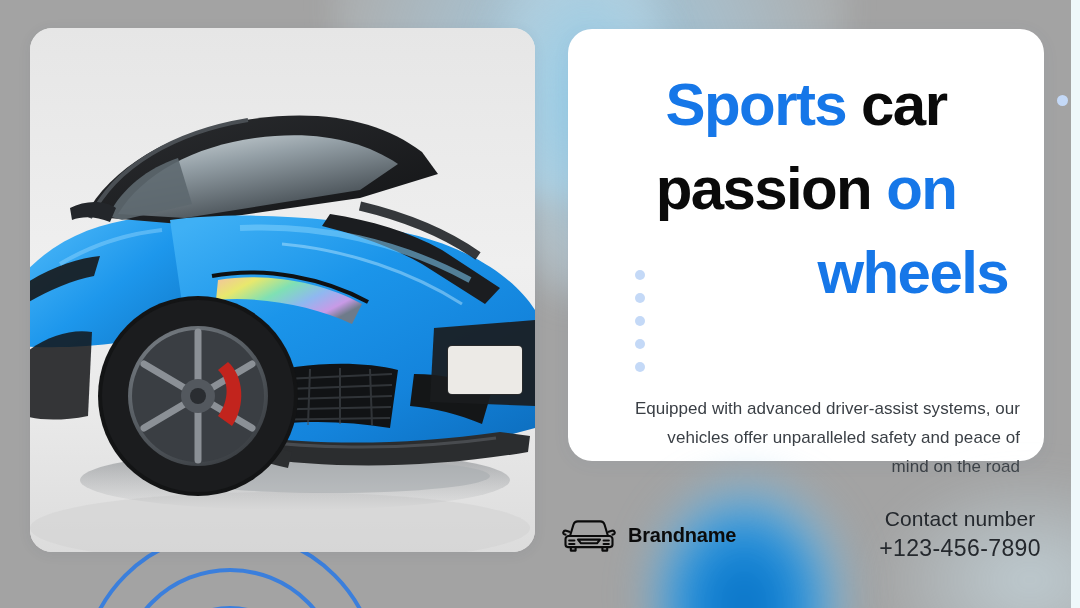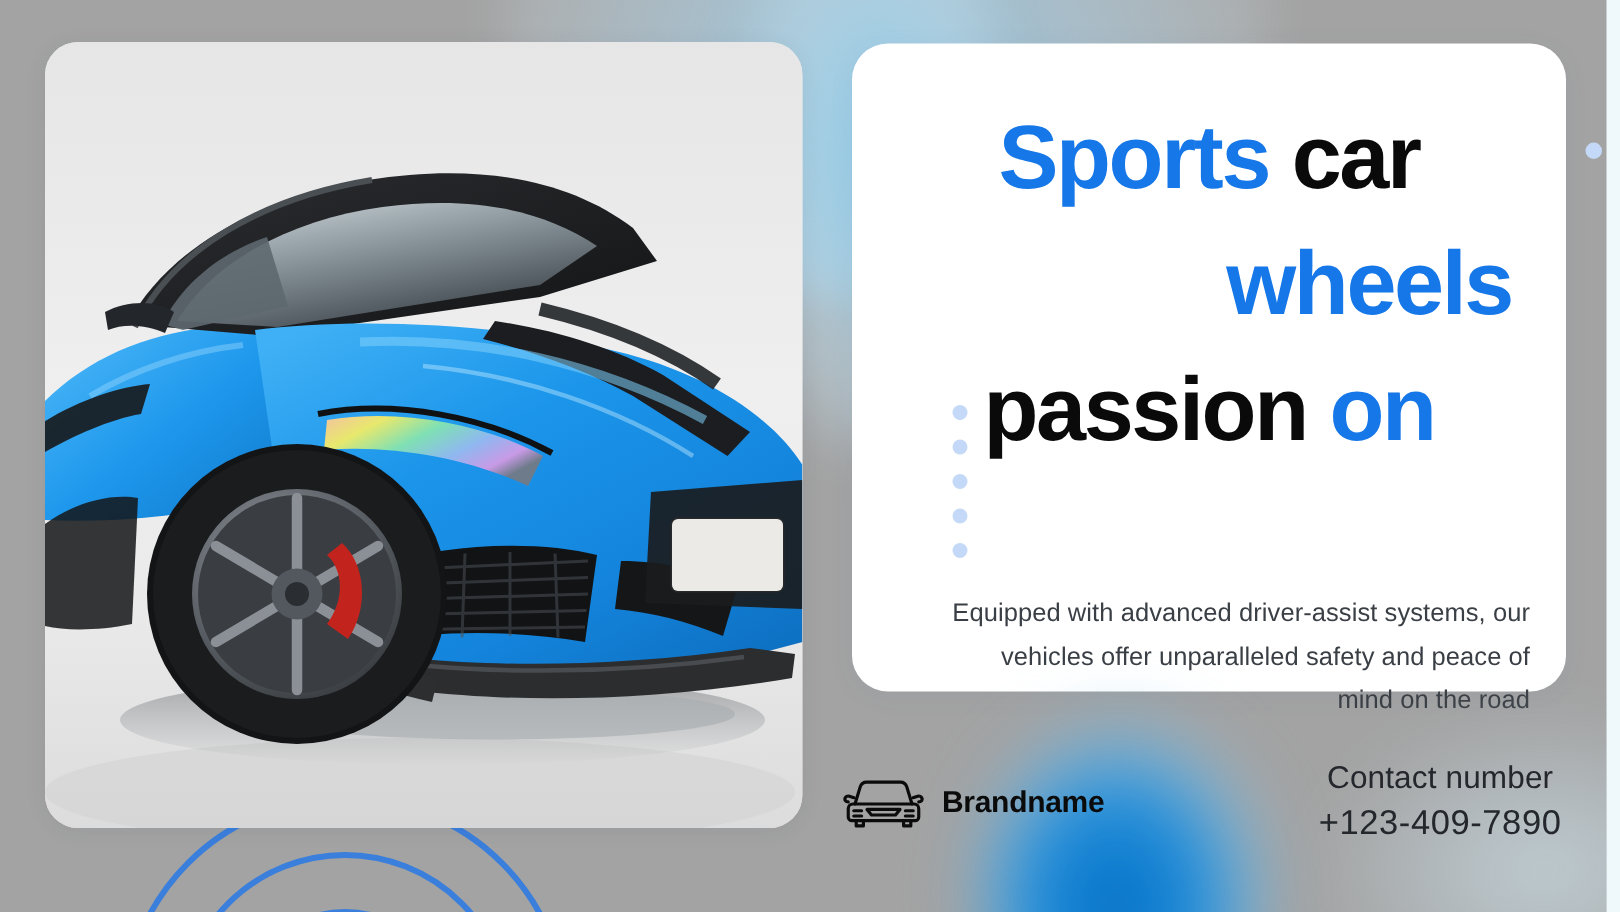--- a/index.html
+++ b/index.html
@@ -247,25 +247,25 @@
       <path d="M 30 236 C 60 218, 96 206, 132 202" stroke="#9fdcff" stroke-width="4" fill="none" opacity=".4"></path>
     </svg>
   </div>
 
   <div class="card">
 
     <div class="headline">
       <span class="ln ln-1">
         <span class="hl-blue">Sports</span><span> car</span>
       </span>
+      <span class="ln ln-2">
+        <span>passion </span><span class="hl-blue">on</span>
+      </span>
       <span class="ln ln-3">
         <span class="hl-blue">wheels</span>
-      </span>
-      <span class="ln ln-2">
-        <span>passion </span><span class="hl-blue">on</span>
       </span>
     </div>
 
     <div class="dots">
       <i></i>
       <i></i>
       <i></i>
       <i></i>
       <i></i>
     </div>
@@ -292,16 +292,16 @@
         <path d="M50.5 19.6 C52.2 19.6 53.1 18.4 52.6 17.1 C52.2 16 51 15.4 49.8 15.8 L46.7 16.8"></path>
         <path d="M8.8 32.1 L8.8 35.6 L13.6 35.6 L13.6 32.1"></path>
         <path d="M40.4 32.1 L40.4 35.6 L45.2 35.6 L45.2 32.1"></path>
       </svg>
     </span>
     <span class="brand-name">Brandname</span>
   </div>
 
   <div class="contact">
     <div class="contact-label">Contact number</div>
-    <div class="contact-number">+123-409-7890</div>
+    <div class="contact-number">+123-456-7890</div>
   </div>
 
 </div>
 
 </body></html>

